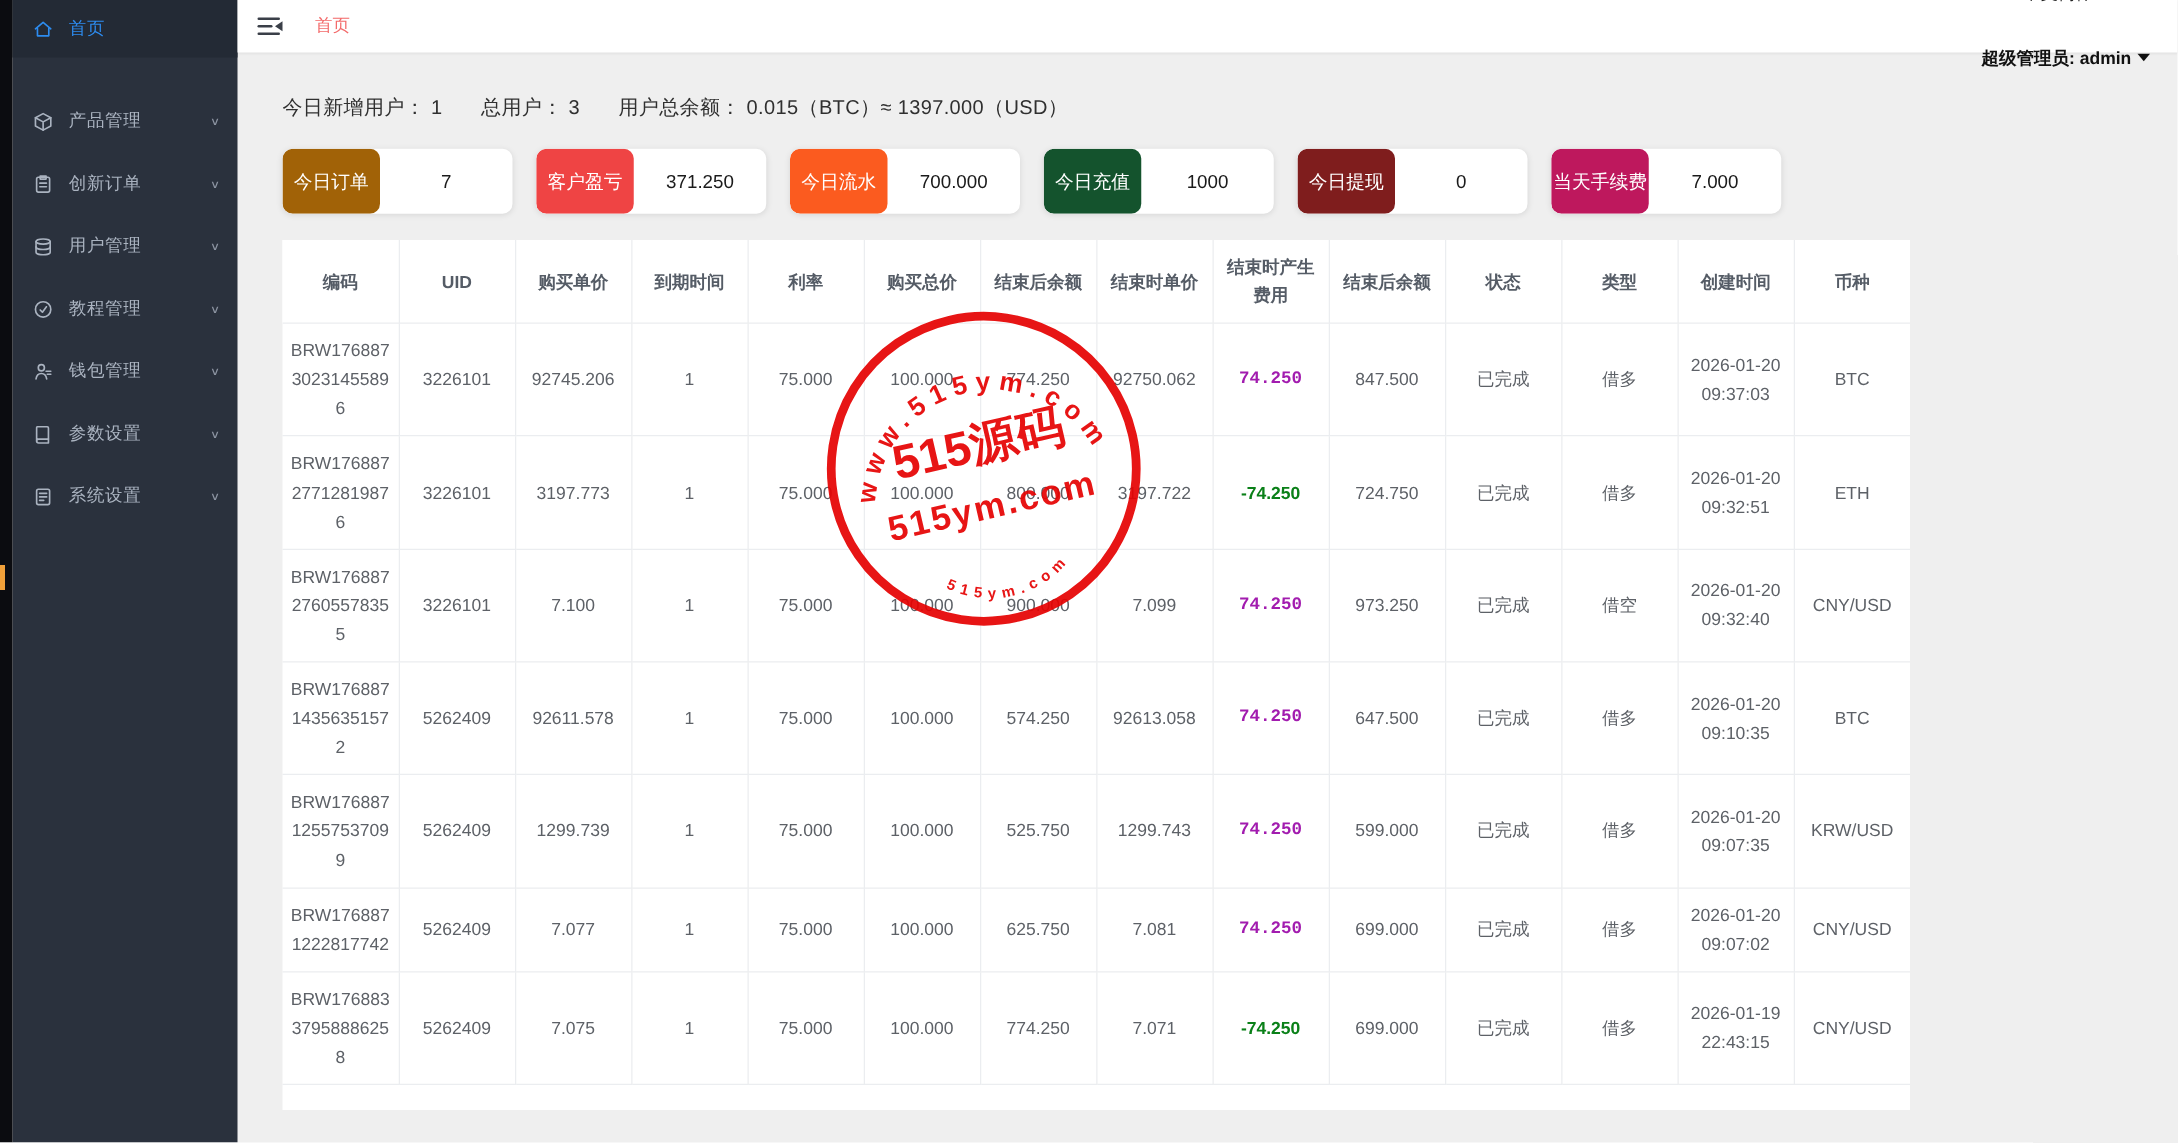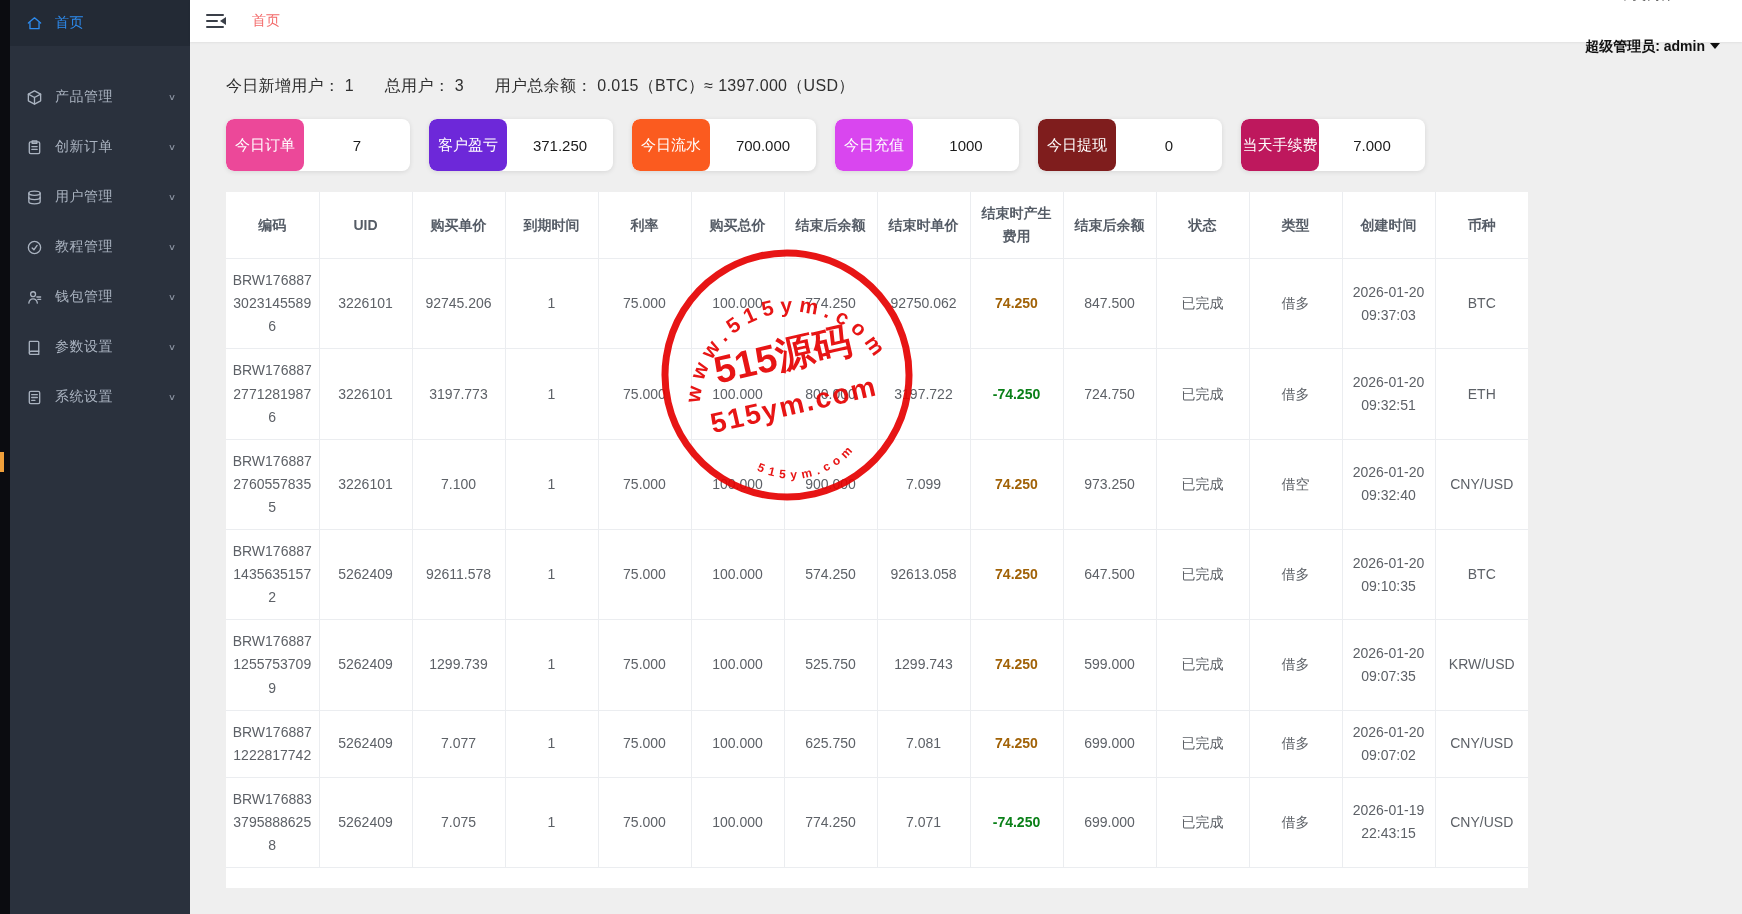--- a/index.html
+++ b/index.html
@@ -49,21 +49,21 @@
 
   .table-wrap { margin-top:21px; background:#fff; width:1302px; min-height:696px; }
   table { border-collapse:collapse; table-layout:fixed; width:1302px; font-size:14px; color:#5d6167; }
   th, td { border:1px solid #ebedf0; text-align:center; vertical-align:middle; padding:10px 6px; line-height:1.65; word-break:break-all; }
   table tr:first-child th { border-top:none; }
   th:first-child, td:first-child { border-left:none; }
   th:last-child, td:last-child { border-right:none; }
   th { color:#555c66; font-weight:bold; height:62px; background:#fff; }
   td { height:64px; }
   .fee { font-weight:bold; }
-  .fee.pos { color:#a16207; }
+  .fee.pos { color:#a21caf;font-family:Liberation Mono, monospace; }
   .fee.neg { color:#0a8018;text-align:center; }
 
   
   .watermark { position:absolute; left:465px; top:243px; width:264px; height:264px; opacity:.92; pointer-events:none; z-index:5; }
   .watermark text { fill:#e60202; font-family:"Liberation Sans","DejaVu Sans",sans-serif; font-weight:bold; }
   .watermark circle { stroke:#e60202; fill:none; }
 </style>
 </head>
 <body>
 
@@ -175,33 +175,33 @@
 
   <div class="content">
     <div class="summary">
       <span class="seg"><b>今日新增用户：</b> <span>1</span></span>
       <span class="seg"><b>总用户：</b> <span>3</span></span>
       <span class="seg"><b>用户总余额：</b> <span>0.015（BTC）≈ 1397.000（USD）</span></span>
     </div>
 
     <div class="cards">
       <div class="stat-card">
-        <div class="stat-label" style="background: #ec4899;">今日订单</div>
+        <div class="stat-label" style="background: #a16207;">今日订单</div>
         <div class="stat-value">7</div>
       </div>
       <div class="stat-card">
-        <div class="stat-label" style="background: #6d28d9;">客户盈亏</div>
+        <div class="stat-label" style="background: #ef4444;">客户盈亏</div>
         <div class="stat-value">371.250</div>
       </div>
       <div class="stat-card">
         <div class="stat-label" style="background: rgb(251, 91, 31);">今日流水</div>
         <div class="stat-value">700.000</div>
       </div>
       <div class="stat-card">
-        <div class="stat-label" style="background: #d946ef;">今日充值</div>
+        <div class="stat-label" style="background: #14532d;">今日充值</div>
         <div class="stat-value">1000</div>
       </div>
       <div class="stat-card">
         <div class="stat-label" style="background: #7f1d1d;">今日提现</div>
         <div class="stat-value">0</div>
       </div>
       <div class="stat-card">
         <div class="stat-label" style="background: #be185d;">当天手续费</div>
         <div class="stat-value">7.000</div>
       </div>

